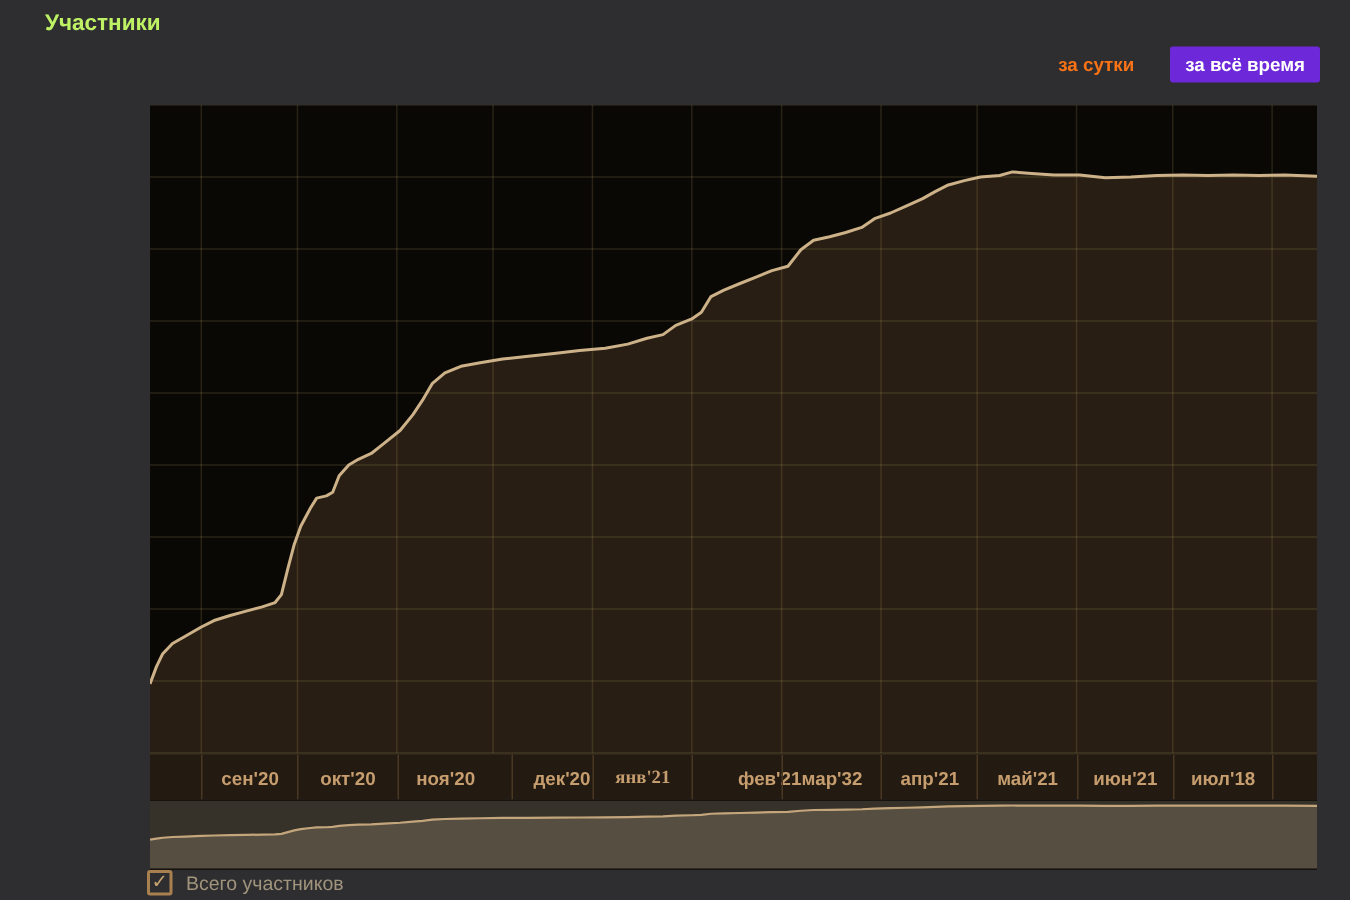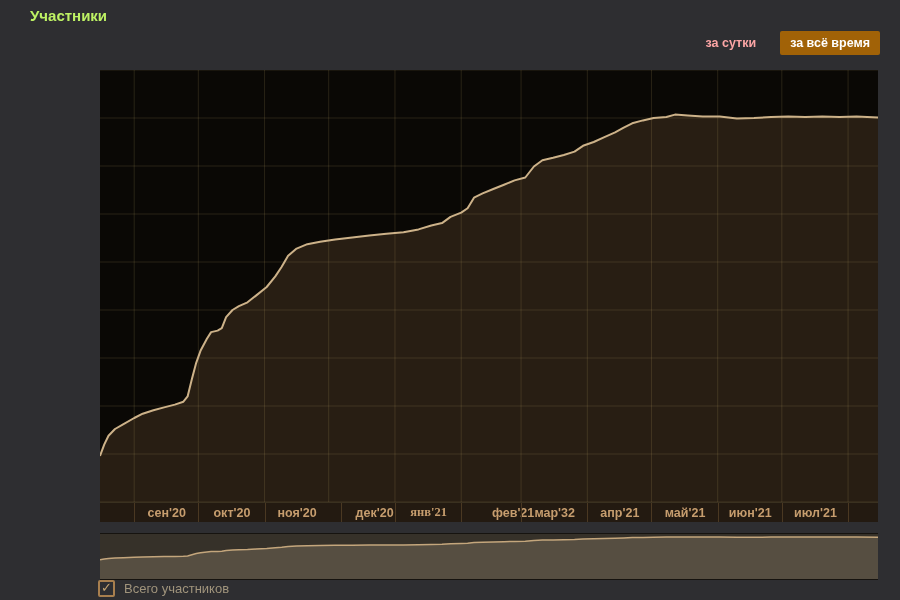--- a/index.html
+++ b/index.html
@@ -1,28 +1,28 @@
 <!DOCTYPE html>
 <html><head>
 <meta charset="utf-8">
 <style>
   html,body{margin:0;padding:0;background:#2e2e31;}
   .page{position:relative;width:900px;height:600px;background:#2e2e31;overflow:hidden;
         font-family:"Liberation Sans","DejaVu Sans",sans-serif;}
   .page-title{position:absolute;left:30px;top:7px;font-size:15px;font-weight:bold;color:#bef264;}
   .date-range{position:absolute;left:113px;top:36px;font-size:12.5px;color:#bd9a72;}
   .range-buttons{position:absolute;right:20px;top:31px;display:flex;align-items:center;gap:14px;}
-  .range-btn{font-size:12.5px;font-weight:bold;color:#fca5a5;background:transparent;border:none;
+  .range-btn{font-size:12.5px;font-weight:bold;color:#f97316;background:transparent;border:none;
              padding:5px 10px;cursor:pointer;border-radius:2px;font-family:inherit;}
-  .range-btn.active{background:#a16207;color:#ffffff;}
+  .range-btn.active{background:#6d28d9;color:#ffffff;}
   .plot{position:absolute;left:100px;top:70px;width:778px;height:432px;background:#0a0805;overflow:hidden;}
   .plot svg{position:absolute;left:0;top:0;}
   .ylabels{position:absolute;left:0;top:0;width:92px;height:600px;}
   .ylab{position:absolute;right:8px;width:84px;text-align:right;font-size:12.5px;font-weight:bold;color:#d1a87a;line-height:16px;}
-  .xband{position:absolute;left:100px;top:502px;width:778px;height:20px;background:#231a11;
+  .xband{position:absolute;left:100px;top:502px;width:778px;height:32px;background:#231a11;
          border-top:1px solid #3a3120;box-sizing:border-box;overflow:hidden;}
   .xcell{position:absolute;top:0;height:100%;border-left:1px solid #4a3822;box-sizing:border-box;
          display:flex;align-items:center;justify-content:center;
          font-size:12.5px;font-weight:bold;color:#c69d6e;}
   .navigator{position:absolute;left:100px;top:533px;width:778px;height:45px;background:#363129;
              border-top:1px solid #16130f;border-bottom:1px solid #16130f;box-sizing:content-box;cursor:ew-resize;}
   .navigator svg{position:absolute;left:0;top:0;}
   .legend{position:absolute;left:98px;top:580px;display:flex;align-items:center;gap:9px;}
   .checkbox{width:13px;height:13px;border:2px solid #a87f4e;border-radius:2px;display:flex;
             align-items:center;justify-content:center;cursor:pointer;background:transparent;}
@@ -76,21 +76,21 @@
       <div class="xcell" style="left: 34.1978px; width: 64.1209px;">сен'20</div>
       <div class="xcell" style="left: 98.3187px; width: 66.2582px;">окт'20</div>
       <div class="xcell" style="left: 164.577px; width: 64.1209px;">ноя'20</div>
       <div class="xcell" style="left: 241px; width: 66.2582px;">дек'20</div>
       <div class="xcell" style="left: 294.956px; width: 66.2582px; font-family: Liberation Serif, serif;">янв'21</div>
       <div class="xcell" style="left: 361.214px; width: 59.8462px; padding-left: 43px;">фев'21</div>
       <div class="xcell" style="left: 421.06px; width: 66.2582px;">мар'32</div>
       <div class="xcell" style="left: 487.319px; width: 64.1209px;">апр'21</div>
       <div class="xcell" style="left: 551.44px; width: 66.2582px;">май'21</div>
       <div class="xcell" style="left: 617.698px; width: 64.1209px;">июн'21</div>
-      <div class="xcell" style="left: 681.819px; width: 66.2582px;">июл'21</div>
+      <div class="xcell" style="left: 681.819px; width: 66.2582px;">июл'18</div>
       <div class="xcell" style="left: 748.077px; width: 29.9231px;"></div>
     </div>
 
   <div class="navigator">
     <svg id="nav-svg" width="778" height="45">
         <path d="M0.0,25.8L4.3,25.1L8.5,24.5L15.0,24.0L23.5,23.7L34.2,23.3L42.7,23.0L53.4,22.8L64.1,22.6L74.8,22.4L83.4,22.2L87.6,21.9L91.9,20.7L96.2,19.6L100.5,18.8L106.9,18.0L111.1,17.6L117.6,17.5L121.8,17.3L126.1,16.6L132.5,16.1L138.9,15.8L147.5,15.6L156.0,15.1L166.7,14.5L175.3,13.8L181.7,13.2L188.1,12.4L196.6,12.0L207.3,11.7L220.1,11.5L235.1,11.3L252.2,11.2L269.3,11.1L286.4,11.0L303.5,10.9L318.5,10.7L331.3,10.4L342.0,10.3L350.5,9.8L361.2,9.5L367.6,9.3L374.0,8.5L382.6,8.3L393.3,8.0L404.0,7.7L414.6,7.4L425.3,7.2L433.9,6.5L442.4,6.0L453.1,5.9L463.8,5.7L474.5,5.5L483.0,5.1L493.7,4.8L504.4,4.5L515.1,4.2L523.7,3.9L532.2,3.6L542.9,3.4L553.6,3.2L566.4,3.1L575.0,3.0L587.8,3.1L602.7,3.1L619.8,3.1L636.9,3.2L654.0,3.2L671.1,3.1L688.2,3.1L705.3,3.1L722.4,3.1L739.5,3.1L756.6,3.1L778.0,3.2L778,45L0,45Z" fill="#564e41"></path>
         <path d="M0.0,25.8L4.3,25.1L8.5,24.5L15.0,24.0L23.5,23.7L34.2,23.3L42.7,23.0L53.4,22.8L64.1,22.6L74.8,22.4L83.4,22.2L87.6,21.9L91.9,20.7L96.2,19.6L100.5,18.8L106.9,18.0L111.1,17.6L117.6,17.5L121.8,17.3L126.1,16.6L132.5,16.1L138.9,15.8L147.5,15.6L156.0,15.1L166.7,14.5L175.3,13.8L181.7,13.2L188.1,12.4L196.6,12.0L207.3,11.7L220.1,11.5L235.1,11.3L252.2,11.2L269.3,11.1L286.4,11.0L303.5,10.9L318.5,10.7L331.3,10.4L342.0,10.3L350.5,9.8L361.2,9.5L367.6,9.3L374.0,8.5L382.6,8.3L393.3,8.0L404.0,7.7L414.6,7.4L425.3,7.2L433.9,6.5L442.4,6.0L453.1,5.9L463.8,5.7L474.5,5.5L483.0,5.1L493.7,4.8L504.4,4.5L515.1,4.2L523.7,3.9L532.2,3.6L542.9,3.4L553.6,3.2L566.4,3.1L575.0,3.0L587.8,3.1L602.7,3.1L619.8,3.1L636.9,3.2L654.0,3.2L671.1,3.1L688.2,3.1L705.3,3.1L722.4,3.1L739.5,3.1L756.6,3.1L778.0,3.2" fill="none" stroke="#c4a67c" stroke-width="1.5"></path>
       </svg>
   </div>
 

